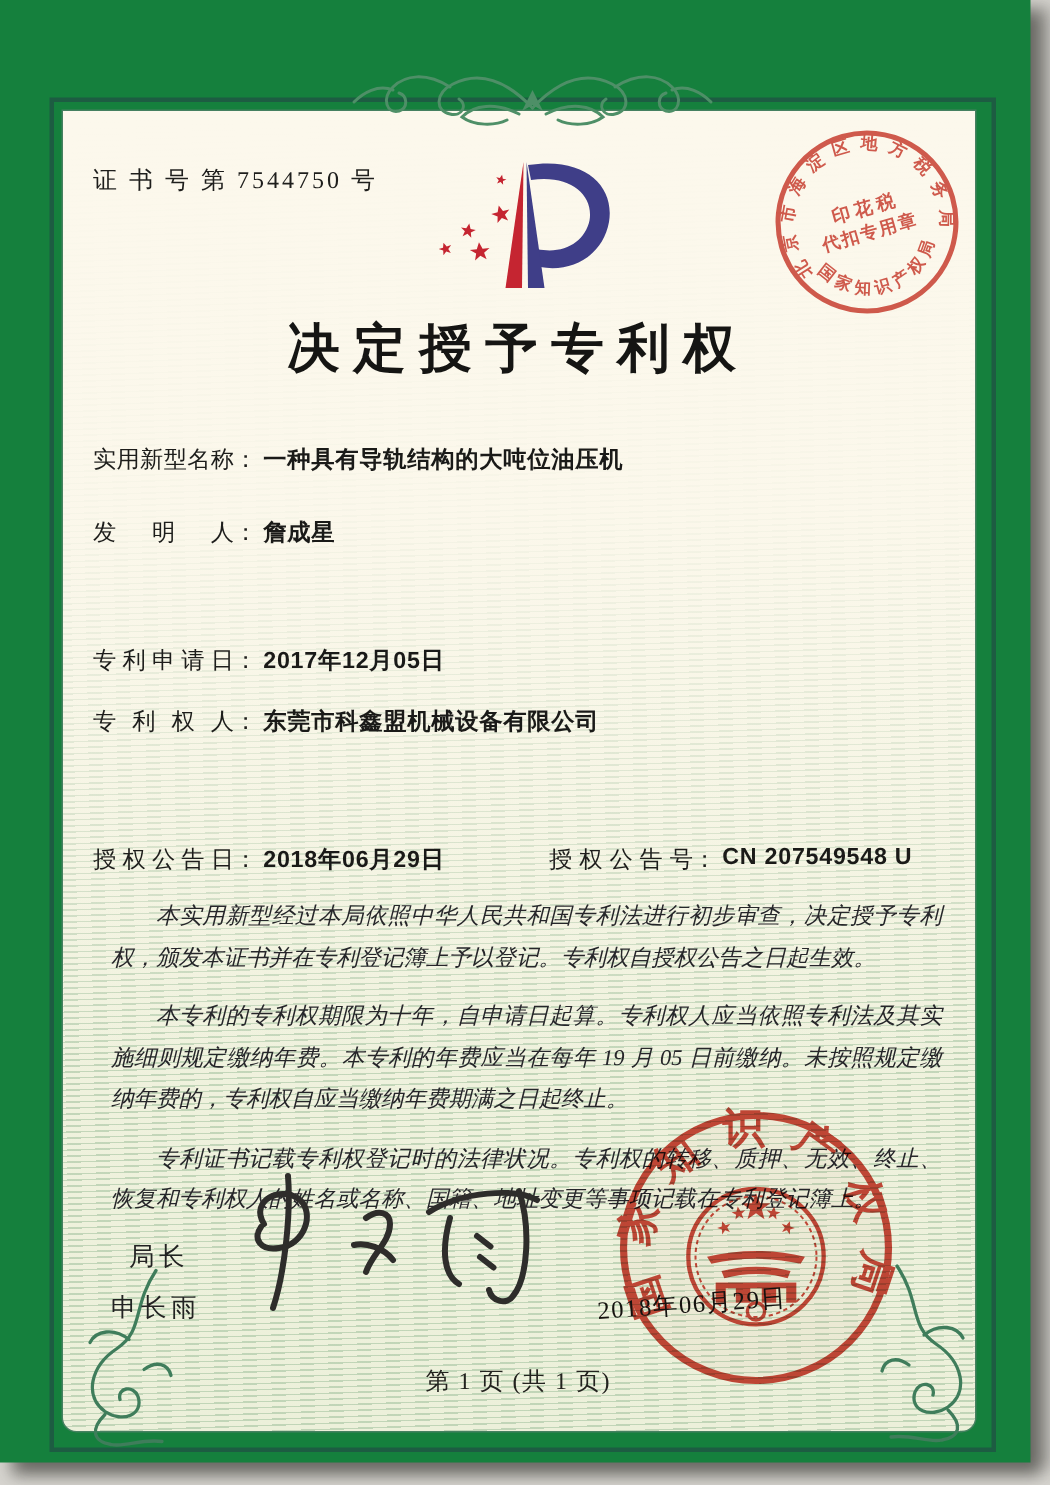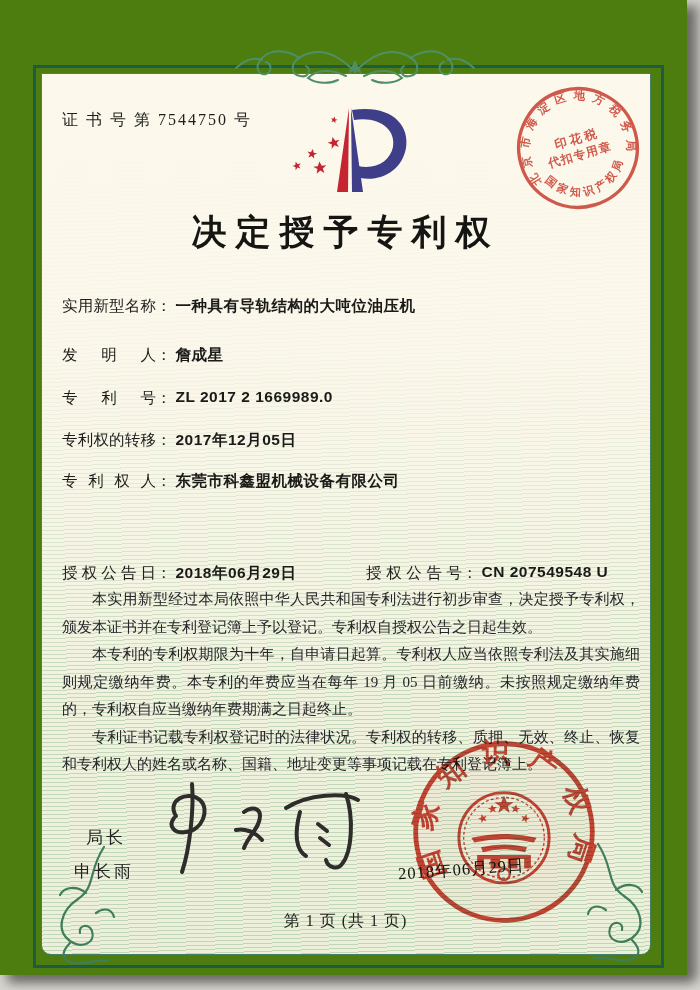--- a/index.html
+++ b/index.html
@@ -1,19 +1,19 @@
 <!DOCTYPE html>
 <html><head>
 <meta charset="utf-8">
 <style>
   html,body{margin:0;padding:0;width:700px;height:990px;overflow:hidden;
     background:#d7d5d0;font-family:"Liberation Serif","DejaVu Serif",serif;}
   .stage{position:relative;width:700px;height:990px;}
   .page{position:absolute;left:0;top:0;width:687px;height:975px;
-    background:#4d7c0f;box-shadow:7px 8px 10px rgba(45,45,40,.55),14px 4px 10px rgba(45,45,40,.25);}
+    background:#15803d;box-shadow:7px 8px 10px rgba(45,45,40,.55),14px 4px 10px rgba(45,45,40,.25);}
   .frame-outer{position:absolute;left:33px;top:65px;width:625px;height:897px;
     border:3px solid #1d5c42;}
   .frame-inner{position:absolute;left:41px;top:73px;width:608px;height:880px;
     border:1px solid #458060;border-radius:0 0 10px 10px;
     background:
       linear-gradient(180deg, rgba(252,248,236,1) 0%, rgba(252,248,236,.9) 30%, rgba(252,248,236,0) 72%),
       repeating-linear-gradient(178deg, rgba(92,150,102,.30) 0 1px, rgba(255,255,255,0) 1px 4px),
       linear-gradient(180deg,#f8f6e6 0%,#ecf0da 100%);}
   .cert-no{position:absolute;left:62px;top:110px;font-size:16px;letter-spacing:2px;color:#1e1e1c;}
   .logo{position:absolute;left:278px;top:104px;}
@@ -23,21 +23,21 @@
   .flabel{display:inline-block;width:94px;text-align:justify;text-align-last:justify;
     vertical-align:top;color:#1d1d1b;}
   .flabel2{display:inline-block;width:96px;text-align:justify;text-align-last:justify;vertical-align:top;}
   .colon{display:inline-block;vertical-align:top;}
   .fvalue{display:inline-block;vertical-align:top;margin-left:4px;
     font-family:"Liberation Sans","DejaVu Sans",sans-serif;font-weight:600;color:#1a1a18;letter-spacing:.5px;}
   .fvalue.addr{width:468px;white-space:pre-line;line-height:27px;}
   .grant-right{position:absolute;left:304px;top:0;}
   .body-text{position:absolute;left:62px;top:586px;width:578px;font-size:15px;
     line-height:27.5px;color:#26262a;text-align:justify;}
-  .body-text p{margin:0;text-indent:2em;}
+  .body-text p{margin:12px;text-indent:2em;font-style:italic;}
   .officer-role{position:absolute;left:86px;top:826px;font-size:17px;letter-spacing:3px;color:#222;}
   .officer-name{position:absolute;left:74px;top:860px;font-size:17px;letter-spacing:3px;color:#222;}
   .signature{position:absolute;left:148px;top:778px;}
   .big-seal{position:absolute;left:408px;top:736px;opacity:.92;mix-blend-mode:multiply;}
   .seal-date{position:absolute;left:398px;top:856px;width:210px;font-size:16.5px;color:#15120f;
     letter-spacing:1px;transform:rotate(-4deg);z-index:8;}
   .tax-stamp{position:absolute;left:506px;top:76px;transform:rotate(-16deg);opacity:.82;
     mix-blend-mode:multiply;z-index:9;}
   .footer{position:absolute;left:33px;top:911px;width:625px;text-align:center;
     font-size:16px;color:#23231f;letter-spacing:1px;}
@@ -103,25 +103,22 @@
     </svg>
 
     <div class="title">决定授予专利权</div>
 
     <div class="row" style="top:345px">
       <span class="flabel">发明人</span><span class="colon">：</span><span class="fvalue">詹成星</span>
     </div>
     <div class="row" style="top:296px">
       <span class="flabel">实用新型名称</span><span class="colon">：</span><span class="fvalue">一种具有导轨结构的大吨位油压机</span>
     </div>
-    <div class="row" style="top:388px">
-      <span class="flabel">专利号</span><span class="colon">：</span><span class="fvalue">ZL 2017 2 1669989.0</span>
-    </div>
     <div class="row" style="top:430px">
-      <span class="flabel">专利权的转移</span><span class="colon">：</span><span class="fvalue">2017年12月05日</span>
+      <span class="flabel">专利申请日</span><span class="colon">：</span><span class="fvalue">2017年12月05日</span>
     </div>
     <div class="row" style="top:471px">
       <span class="flabel">专利权人</span><span class="colon">：</span><span class="fvalue">东莞市科鑫盟机械设备有限公司</span>
     </div>
     <div class="row" style="top:563px">
       <span class="flabel">授权公告日</span><span class="colon">：</span><span class="fvalue">2018年06月29日</span>
       <span class="grant-right">
         <span class="flabel2">授权公告号</span><span class="colon">：</span><span class="fvalue">CN 207549548 U</span>
       </span>
     </div>

